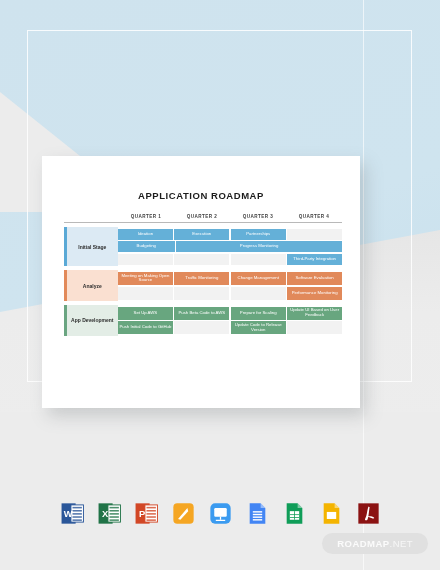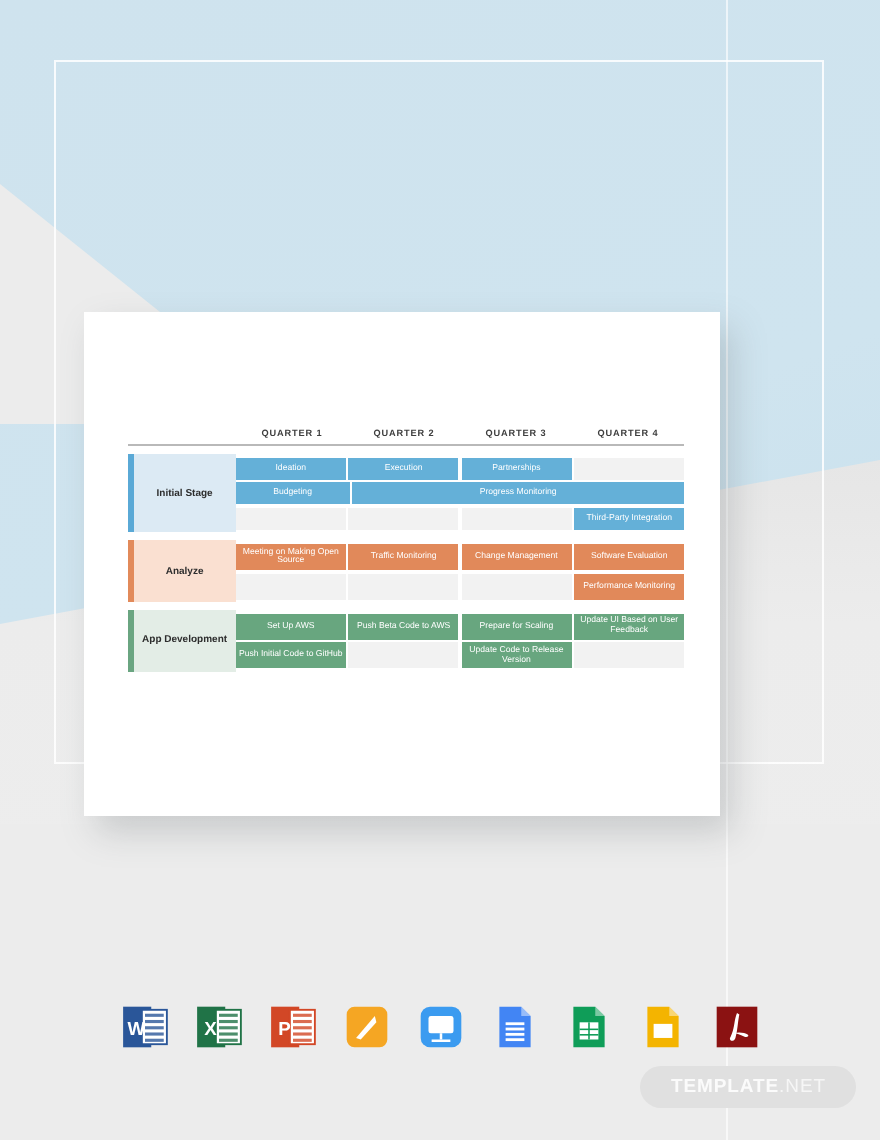--- a/index.html
+++ b/index.html
@@ -139,20 +139,21 @@
 <body>
 
 <div class="bg-blue"></div>
 <div class="wedge-left"></div>
 <div class="wedge-right"></div>
 <div class="bg-grey-base"></div>
 <div class="bg-vline"></div>
 <div class="frame"></div>
 
 <div class="card">
+  <div class="card-title">APPLICATION ROADMAP</div>
 
   <div class="roadmap">
     <div class="qhead">
         <div class="qcell">QUARTER 1</div>
         <div class="qcell">QUARTER 2</div>
         <div class="qcell">QUARTER 3</div>
         <div class="qcell">QUARTER 4</div>
       </div>
     <div>
         <div class="section s-blue">
@@ -280,14 +281,14 @@
       <rect x="10" y="14" width="12" height="9" fill="#ffffff"></rect>
     </svg>
     <svg viewBox="0 0 32 32" class="app-icon">
       <rect x="3" y="3" width="26" height="26" fill="#8b1212"></rect>
       <path d="M16 7 C14 12 14.5 17 12 22 C10 25 14 26 15 23 C16.5 18 16.5 12 17.5 8 Z" fill="#ffffff"></path>
       <path d="M14 20 C17 19 21 19.5 23 21 C24 22 22 23 20.5 22 C18 20.8 16 20.2 14 20 Z" fill="#ffffff"></path>
     </svg>
   </div>
 
 <div class="watermark">
-  <span>TEMPLATE</span><span class="wm-net">.NET</span>
+  <span>ROADMAP</span><span class="wm-net">.NET</span>
 </div>
 
 </body></html>

